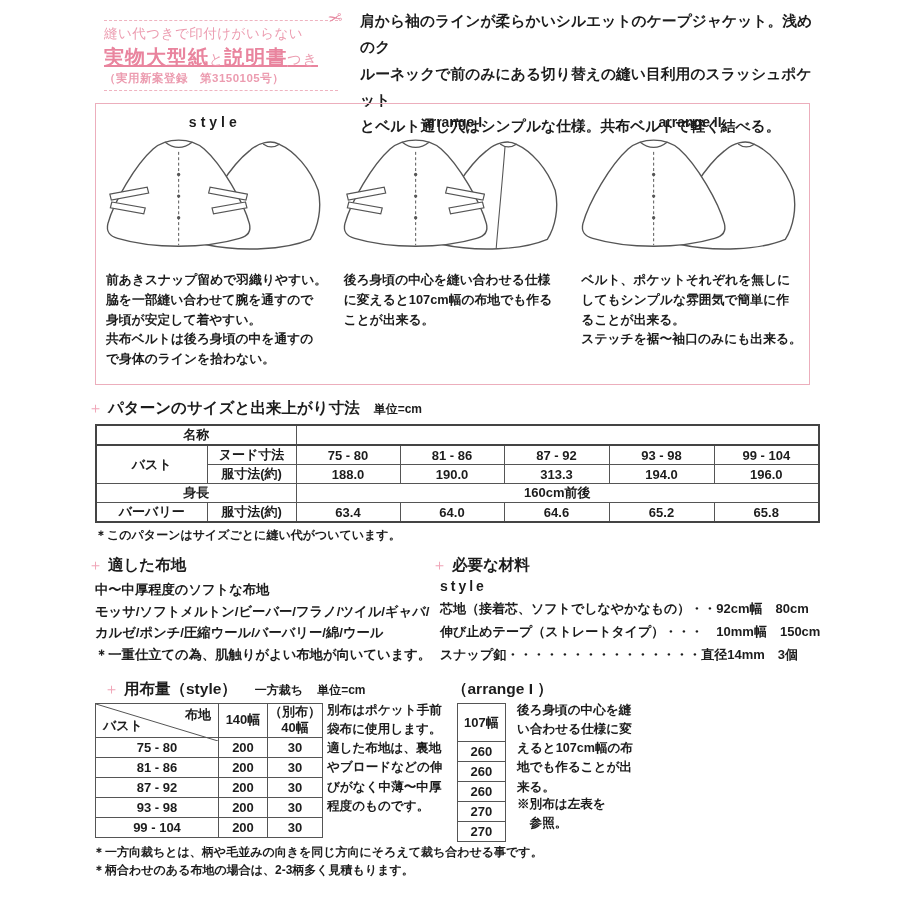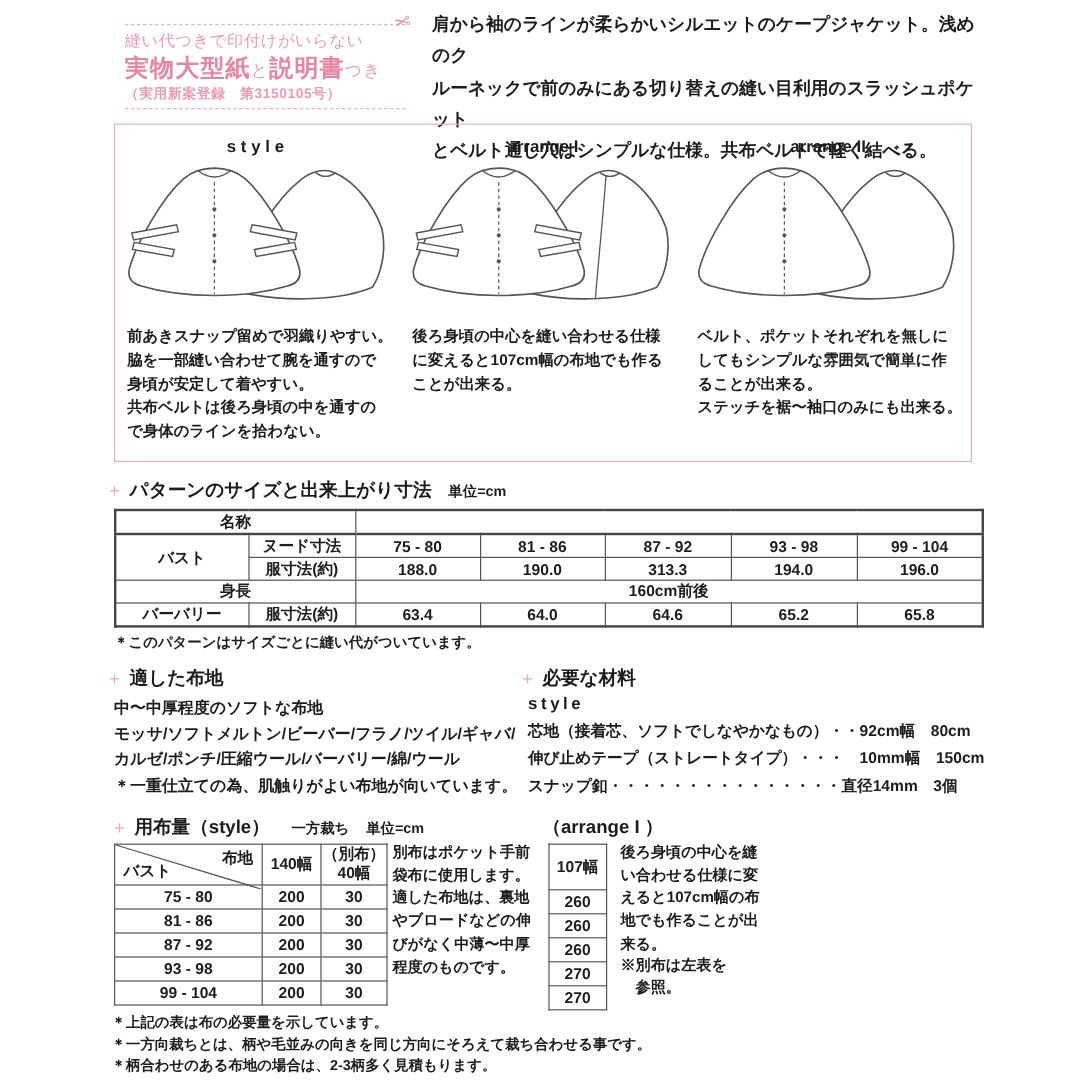--- a/index.html
+++ b/index.html
@@ -6,21 +6,21 @@
   #page{position:relative;width:900px;height:900px;background:#ffffff;
         font-family:"Liberation Sans",sans-serif;color:#1c1c1c;overflow:hidden;}
   .abs{position:absolute;}
   
   #badge{left:104px;top:20px;width:234px;}
   #badge .dash{border-top:1.5px dashed #efb3c0;height:0;}
   #badge .dash.top{position:relative;margin-bottom:4px;}
   #badge .scissors{position:absolute;right:-4px;top:-13px;font-size:17px;color:#e78da4;
         transform:scaleX(-1) rotate(12deg);display:inline-block;}
   #badge .l1{font-size:13.5px;letter-spacing:0.5px;color:#ec9cb0;margin:2px 0 1px 0;}
-  #badge .l2{font-size:20px;font-weight:bold;color:#e9849e;letter-spacing:1px;line-height:1.3;}
+  #badge .l2{font-size:20px;font-weight:bold;color:#e9849e;letter-spacing:1px;line-height:1.3;text-decoration:underline;}
   #badge .l2 .sm{font-size:14px;font-weight:normal;color:#ec9cb0;}
   #badge .l3{font-size:11.5px;font-weight:bold;color:#ec9cb0;margin:1px 0 4px 0;letter-spacing:0.5px;}
   
   #intro{left:360px;top:8px;width:466px;font-size:14.8px;line-height:1.78;
         font-weight:600;white-space:pre-line;}
   
   #panel{left:95px;top:103px;width:715px;height:282px;border:1.5px solid #ecaebc;
         display:flex;box-sizing:border-box;}
   .col{width:33.33%;display:flex;flex-direction:column;align-items:center;}
   .style-label{margin-top:10px;font-size:14px;font-weight:600;}
@@ -213,21 +213,21 @@
   <div class="abs sec-title" style="left:432px;top:555px;">
     <span class="plus">＋</span><span>必要な材料</span>
   </div>
   <div class="abs mono-sub" style="left:440px;top:578px;">style</div>
   <div class="abs" style="left:440px;top:598px;width:390px;">
     <div class="mat-line">芯地（接着芯、ソフトでしなやかなもの）・・92cm幅　80cm</div>
     <div class="mat-line">伸び止めテープ（ストレートタイプ）・・・　10mm幅　150cm</div>
     <div class="mat-line">スナップ釦・・・・・・・・・・・・・・・直径14mm　3個</div>
   </div>
 
-  <div class="abs sec-title" style="left:92px;top:679px;">
+  <div class="abs sec-title" style="left:104px;top:679px;">
     <span class="plus">＋</span><span>用布量（style）</span><span class="unit" style="margin-left:18px">一方裁ち</span><span class="unit">単位=cm</span>
   </div>
 
   <table class="abs yard-table" style="left:95px;top:703px;">
     <tbody>
         <tr>
       <td class="diag">
         <svg width="122" height="37">
           <line x1="0" y1="0" x2="122" y2="37" stroke="#555" stroke-width="1"></line>
         </svg>
@@ -291,18 +291,17 @@
           <td>270</td>
         </tr>
   </tbody>
     </table>
 
   <div class="abs side-text" style="left:517px;top:701px;width:122px;">後ろ身頃の中心を縫い合わせる仕様に変えると107cm幅の布地でも作ることが出来る。</div>
   <div class="abs side-text" style="left:517px;top:795px;width:122px;">※別布は左表を
 　参照。</div>
 
   <div class="abs" id="footnotes" style="left:93px;top:843px;width:560px;">
-    <div>＊上記の表は布の必要量を示しています。</div>
     <div>＊一方向裁ちとは、柄や毛並みの向きを同じ方向にそろえて裁ち合わせる事です。</div>
     <div>＊柄合わせのある布地の場合は、2-3柄多く見積もります。</div>
   </div>
 
 </div>
 
 </body></html>

